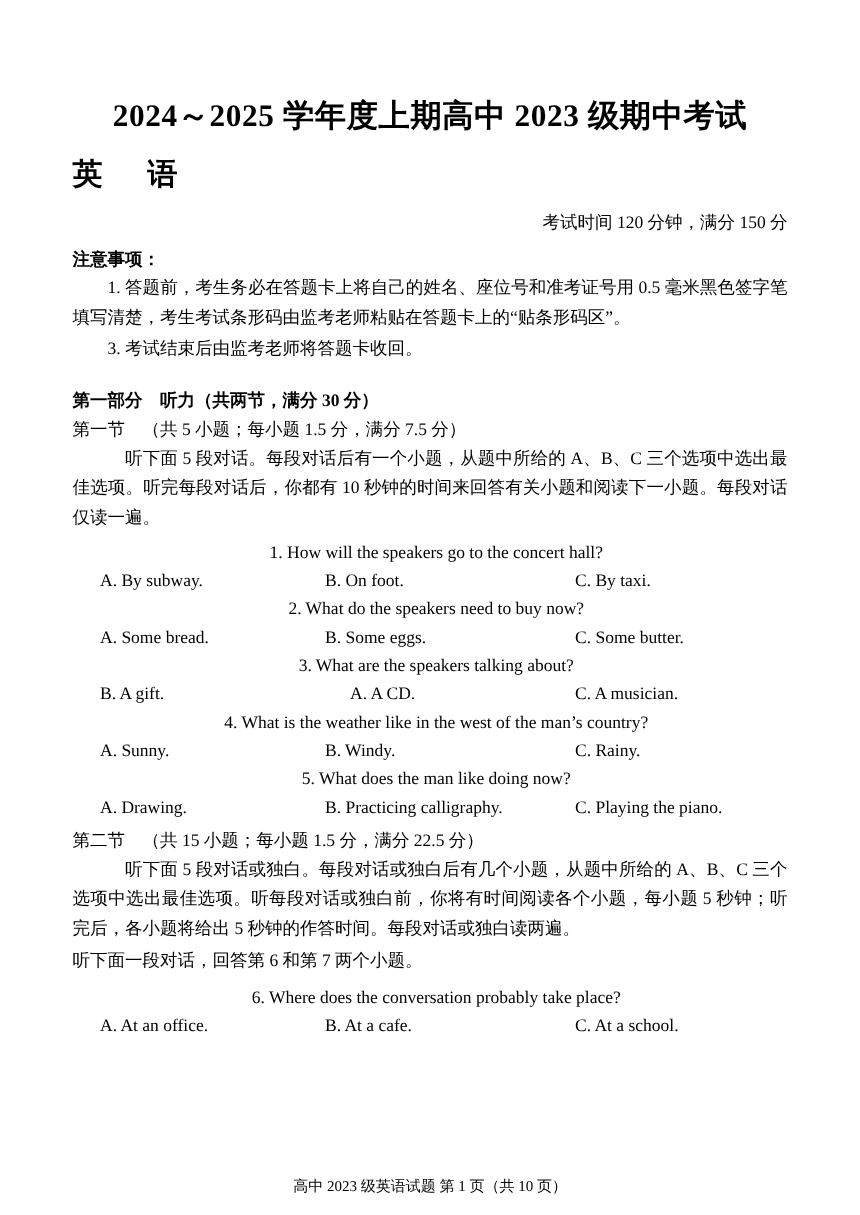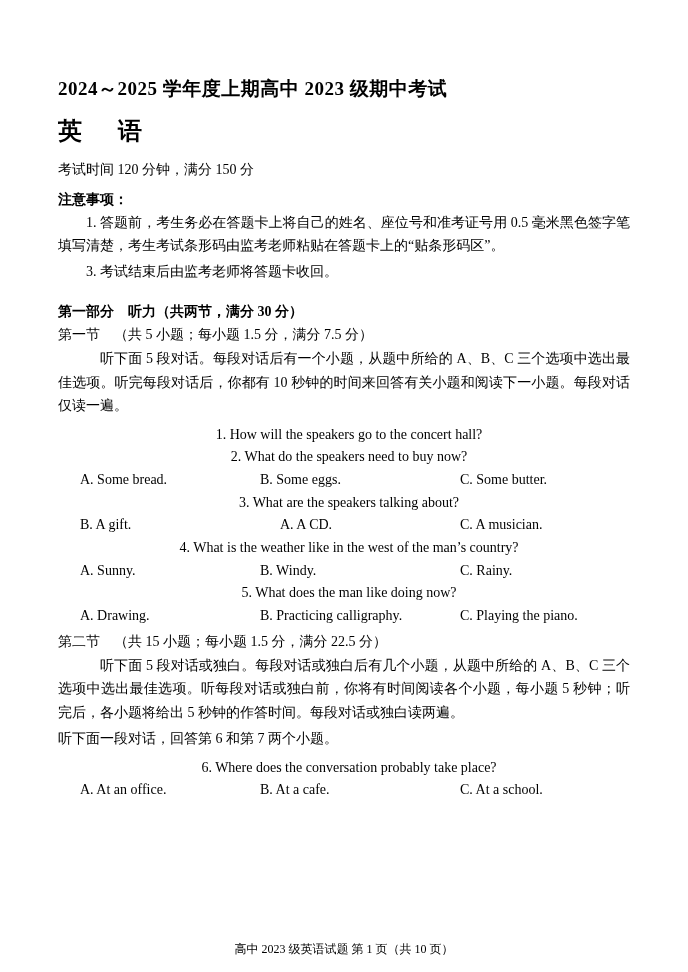--- a/index.html
+++ b/index.html
@@ -14,34 +14,35 @@
     color: #000000;
   }
   .page {
     position: relative;
     width: 688px;
     height: 972px;
     box-sizing: border-box;
     padding: 56px 58px 0 58px;
   }
   .doc-title {
-    font-size: 19px;
+    text-align: center;
+    font-size: 25px;
     font-weight: bold;
     letter-spacing: 0.5px;
     margin: 20px 0 0 0;
     line-height: 1.4;
   }
   .doc-subject {
     font-size: 24px;
     font-weight: bold;
     letter-spacing: 6px;
     margin: 12px 0 0 0;
   }
   .exam-info {
-    text-align: left;
+    text-align: right;
     font-size: 14px;
     margin: 14px 0 0 0;
   }
   .notice-head {
     font-size: 14px;
     font-weight: bold;
     margin: 12px 0 0 0;
   }
   .notice-item {
     font-size: 14px;
@@ -118,20 +119,25 @@
   <p class="sub-head">第一节　（共 5 小题；每小题 1.5 分，满分 7.5 分）</p>
   <p class="instruction">听下面 5 段对话。每段对话后有一个小题，从题中所给的 A、B、C 三个选项中选出最佳选项。听完每段对话后，你都有 10 秒钟的时间来回答有关小题和阅读下一小题。每段对话仅读一遍。</p>
 
   <div class="q-list">
 
     <div>
       <div class="q-stem">
         <span>1.</span>
         <span>How will the speakers go to the concert hall?</span>
       </div>
+      <div class="q-options">
+        <span class="opt opt-a">A. By subway.</span>
+        <span class="opt opt-b">B. On foot.</span>
+        <span class="opt opt-c">C. By taxi.</span>
+      </div>
     </div>
 
     <div>
       <div class="q-stem">
         <span>2.</span>
         <span>What do the speakers need to buy now?</span>
       </div>
       <div class="q-options">
         <span class="opt opt-a">A. Some bread.</span>
         <span class="opt opt-b">B. Some eggs.</span>

